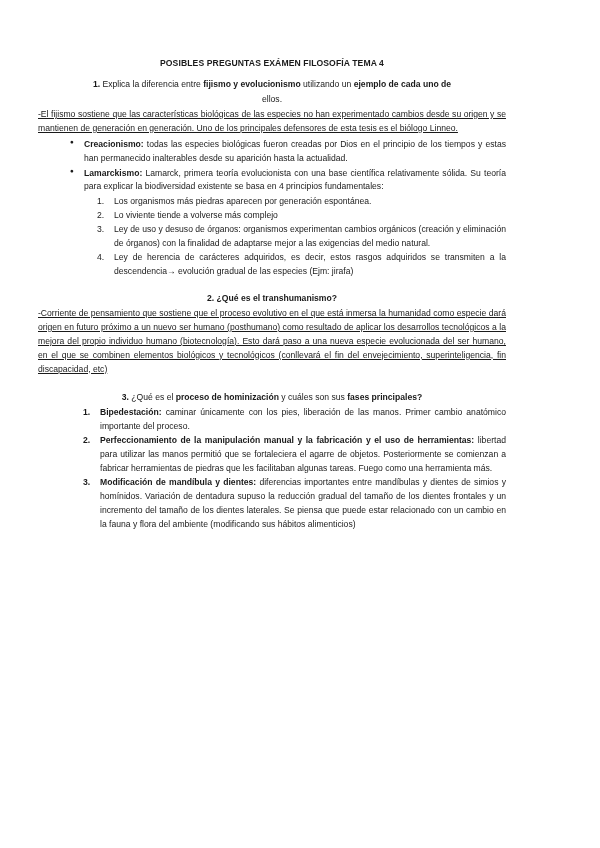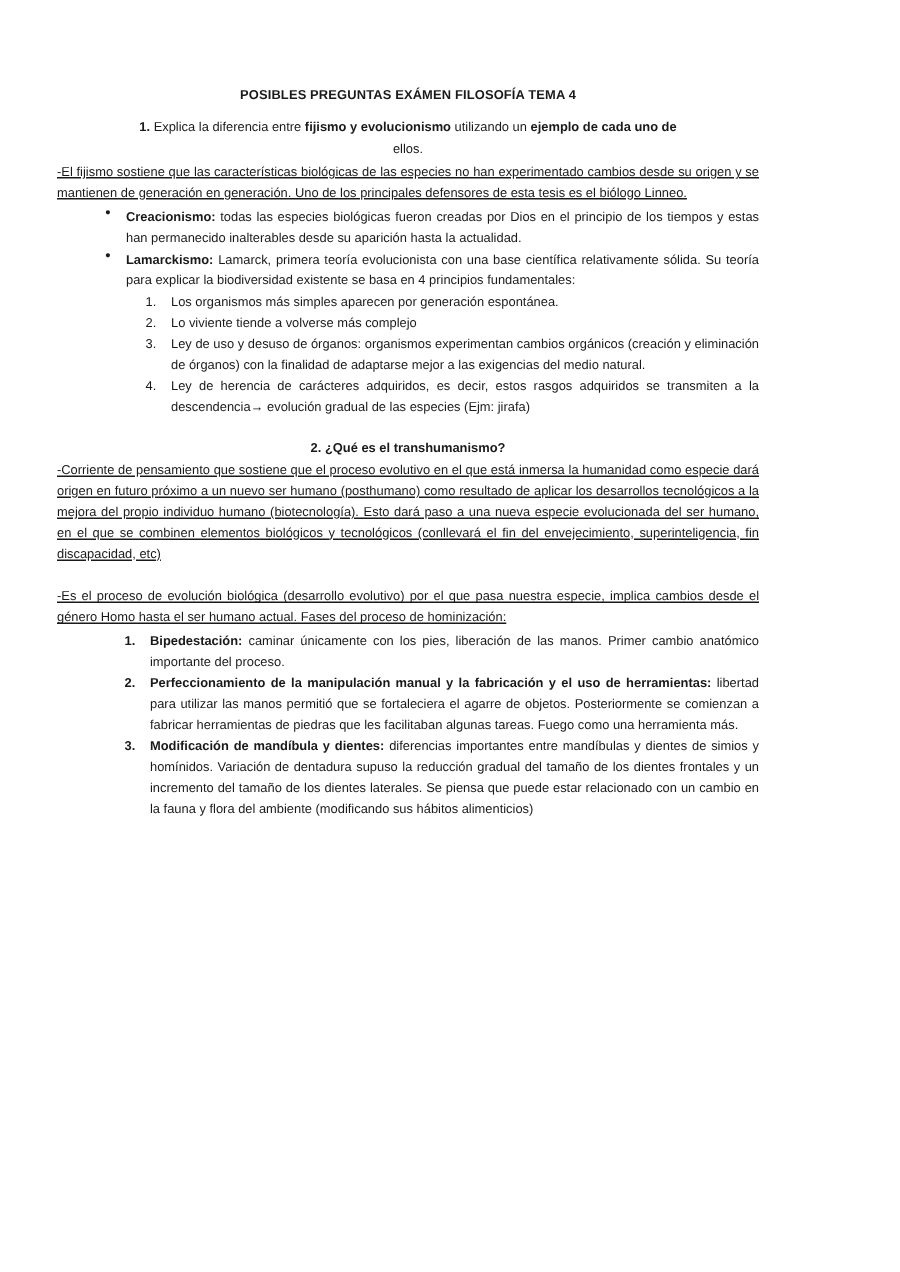--- a/index.html
+++ b/index.html
@@ -107,37 +107,40 @@
   <ul class="bullets">
     <li><span class="term">Creacionismo:</span><span> todas las especies biológicas fueron creadas por Dios en el principio de los tiempos y estas han permanecido inalterables desde su aparición hasta la actualidad.</span></li>
   </ul>
 
 
   <ul class="bullets">
     <li><span class="term">Lamarckismo:</span><span> Lamarck, primera teoría evolucionista con una base científica relativamente sólida. Su teoría para explicar la biodiversidad existente se basa en 4 principios fundamentales:</span></li>
   </ul>
 
   <ol class="nums">
-    <li>Los organismos más simples aparecen por generación espontánea.</li>
+    <li>Los organismos más piedras aparecen por generación espontánea.</li>
     <li>Lo viviente tiende a volverse más complejo</li>
     <li>Ley de uso y desuso de órganos: organismos experimentan cambios orgánicos (creación y eliminación de órganos) con la finalidad de adaptarse mejor a las exigencias del medio natural.</li>
     <li>Ley de herencia de carácteres adquiridos, es decir, estos rasgos adquiridos se transmiten a la descendencia→ evolución gradual de las especies (Ejm: jirafa)</li>
   </ol>
 
   <div class="spacer"></div>
 
   <div class="q">
     <b>2.</b>
     <b>¿Qué es el transhumanismo?</b>
   </div>
   <div class="ans">-Corriente de pensamiento que sostiene que el proceso evolutivo en el que está inmersa la humanidad como especie dará origen en futuro próximo a un nuevo ser humano (posthumano) como resultado de aplicar los desarrollos tecnológicos a la mejora del propio individuo humano (biotecnología). Esto dará paso a una nueva especie evolucionada del ser humano, en el que se combinen elementos biológicos y tecnológicos (conllevará el fin del envejecimiento, superinteligencia, fin discapacidad, etc)</div>
 
   <div class="spacer"></div>
 
-  <div class="ans">-Es el proceso de evolución biológica (desarrollo evolutivo) por el que pasa nuestra especie, implica cambios desde el género Homo hasta el ser humano actual. Fases del proceso de hominización:</div>
+  <div class="q">
+    <b>3.</b>
+    <span>¿Qué es el </span><b>proceso de hominización</b><span> y cuáles son sus </span><b>fases principales?</b>
+  </div>
 
   <ol class="nums bold indent2">
     <li><span class="term">Bipedestación:</span><span> caminar únicamente con los pies, liberación de las manos. Primer cambio anatómico importante del proceso.</span></li>
     <li><span class="term">Perfeccionamiento de la manipulación manual y la fabricación y el uso de herramientas:</span><span> libertad para utilizar las manos permitió que se fortaleciera el agarre de objetos. Posteriormente se comienzan a fabricar herramientas de piedras que les facilitaban algunas tareas. Fuego como una herramienta más.</span></li>
     <li><span class="term">Modificación de mandíbula y dientes:</span><span> diferencias importantes entre mandíbulas y dientes de simios y homínidos. Variación de dentadura supuso la reducción gradual del tamaño de los dientes frontales y un incremento del tamaño de los dientes laterales. Se piensa que puede estar relacionado con un cambio en la fauna y flora del ambiente (modificando sus hábitos alimenticios)</span></li>
   </ol>
 
 </div>
 
 </body></html>

